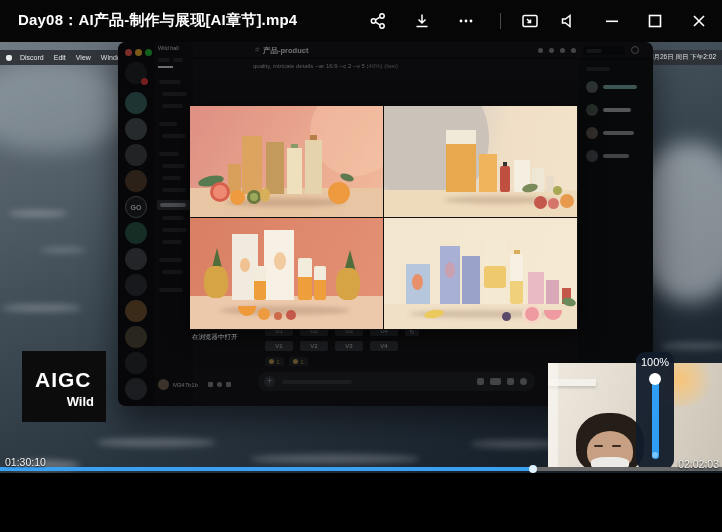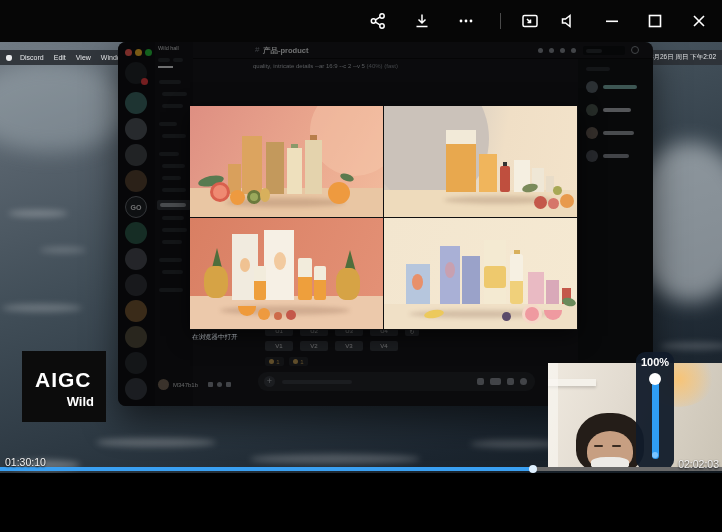--- a/index.html
+++ b/index.html
@@ -58,38 +58,39 @@
   .in-ico{width:7px;height:7px;background:#8a8f96;border-radius:2px;}
 
   
   #aigc-logo{position:absolute;left:22px;top:351px;width:84px;height:71px;background:#0c0c0c;z-index:3;color:#fff;}
   #aigc-logo .l1{position:absolute;left:13px;top:17px;font-size:21px;font-weight:bold;letter-spacing:1px;}
   #aigc-logo .l2{position:absolute;right:12px;top:43px;font-size:13px;font-weight:bold;}
   #webcam{position:absolute;left:548px;top:363px;width:174px;height:104px;z-index:4;overflow:hidden;
     background:linear-gradient(110deg,#efe9df 0%,#e2dbd0 40%,#d6cfc2 70%,#cbc4b6 100%);}
   #volume-panel{position:absolute;left:636px;top:352px;width:38px;height:117px;background:rgba(17,27,42,.95);
     border-radius:9px;z-index:5;}
-  #volume-panel .vlabel{position:absolute;top:4px;width:100%;text-align:center;color:#fff;font-size:11px;font-weight:bold;}
+  #volume-panel .vlabel{position:absolute;top:4px;width:100%;text-align:center;color:#fff;font-size:11px;font-weight:normal;}
   #volume-panel .vtrack{position:absolute;left:15.5px;top:26px;width:7px;height:81px;background:var(--volume-blue,#2f9df4);border-radius:4px;}
   #volume-panel .vknob{position:absolute;left:13px;top:21px;width:12px;height:12px;border-radius:50%;background:#fff;}
   #volume-panel .vend{position:absolute;left:16px;top:100px;width:6px;height:6px;border-radius:50%;background:#7ac4ff;}
 
   
   #progress{position:absolute;left:0;top:467px;width:722px;height:4px;background:#6a6a6a;z-index:6;cursor:pointer;}
   #progress .fill{position:relative;height:100%;background:var(--progress-blue,#3aa0f2);}
   #progress .knob{position:absolute;right:-3px;top:-2px;width:8px;height:8px;border-radius:50%;background:#dff0ff;}
   .timetxt{position:absolute;color:#f2f2f2;font-size:10.5px;z-index:7;text-shadow:0 1px 2px #000;}
   #controlbar{position:absolute;left:0;top:473px;width:722px;height:59px;background:#000;z-index:8;}
 </style>
 </head>
 <body>
 
 <div id="stage">
 
   <div id="titlebar">
+    <div class="title">Day08：AI产品-制作与展现[AI章节].mp4</div>
     <div class="tb-ico" style="left:366px">
       <svg width="18" height="18" viewBox="0 0 18 18" fill="none" stroke="#fff" stroke-width="1.5">
         <circle cx="13" cy="4" r="2.2"></circle>
           <circle cx="4.5" cy="9" r="2.2"></circle>
           <circle cx="13" cy="14" r="2.2"></circle>
         <path d="M6.5 7.9l4.4-2.7M6.5 10.1l4.4 2.7"></path>
       </svg>
     </div>
     <div class="tb-ico" style="left:410px">
       <svg width="18" height="18" viewBox="0 0 18 18" fill="none" stroke="#fff" stroke-width="1.5">

